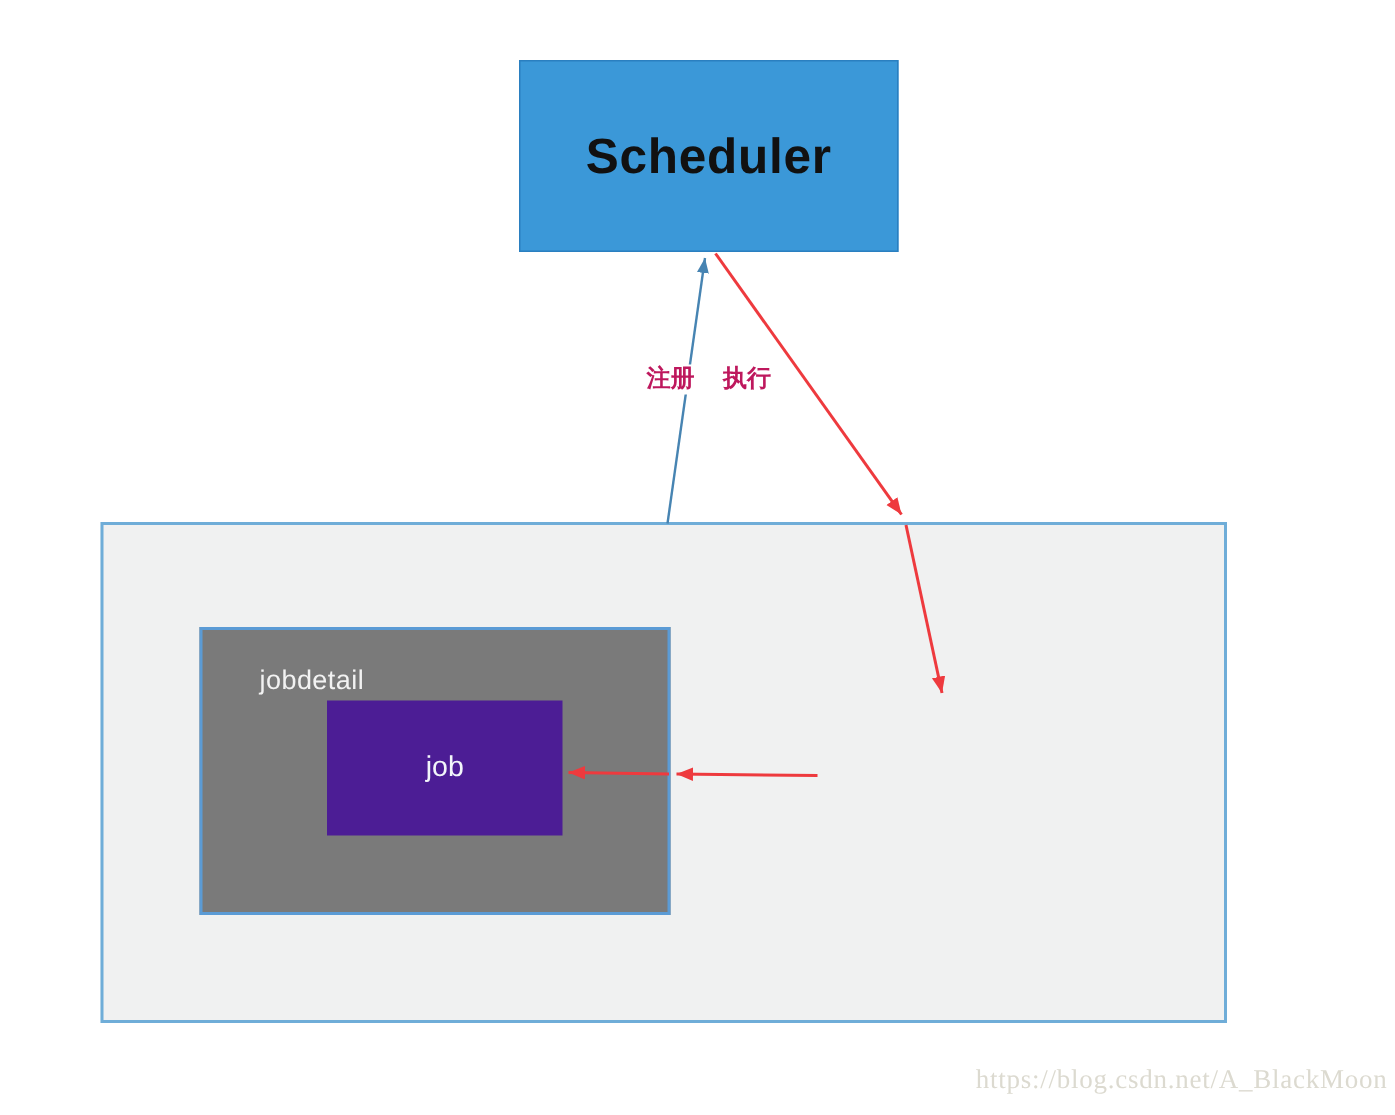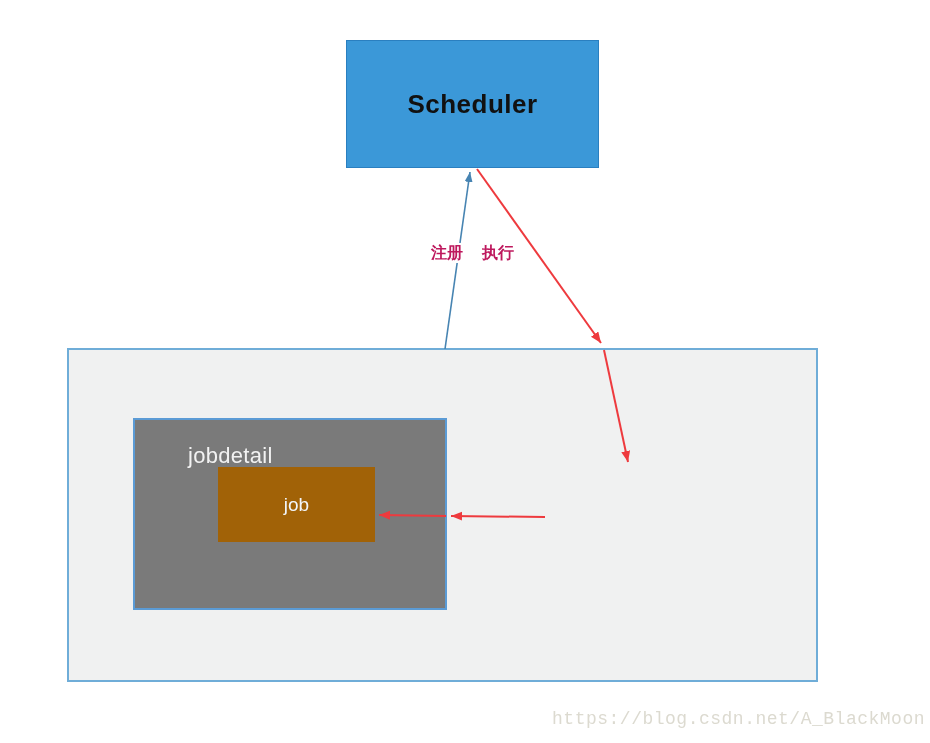--- a/index.html
+++ b/index.html
@@ -19,21 +19,21 @@
     align-items: center;
     justify-content: center;
   }
 
   .scheduler-box {
     left: 346px; top: 40px;
     width: 253px; height: 128px;
     background: #3b98d8;
     border: 1px solid #2a7fc0;
     color: #111111;
-    font-size: 26px;
+    font-size: 33px;
     font-weight: bold;
     letter-spacing: 0.5px;
     z-index: 2;
   }
 
   .container-box {
     position: absolute;
     left: 67px; top: 348px;
     width: 751px; height: 334px;
     background: #f0f1f1;
@@ -44,32 +44,32 @@
   .jobdetail-box {
     position: absolute;
     left: 133px; top: 418px;
     width: 314px; height: 192px;
     background: #7a7a7a;
     border: 2px solid #5b9bd5;
     z-index: 2;
   }
   .jobdetail-label {
     position: absolute;
-    left: 53px; top: 23px;
+    left: 38px; top: 23px;
     color: #f2f2f2;
-    font-size: 22px;
+    font-size: 18px;
     font-weight: 500;
     letter-spacing: 0.3px;
   }
 
   .job-box {
     position: absolute;
     left: 83px; top: 47px;
-    width: 157px; height: 75px;
-    background: #a16207;
+    width: 157px; height: 90px;
+    background: #4c1d95;
     display: flex;
     align-items: center;
     justify-content: center;
     color: #f2f6fa;
     font-size: 19px;
     font-weight: 500;
   }
 
   .trigger-box {
     left: 546px; top: 469px;
@@ -100,21 +100,21 @@
     padding: 1px 3px;
     line-height: 1.1;
   }
   .edge-label-register { left: 428px; top: 243px; }
   .edge-label-execute  { left: 479px; top: 243px; }
 
   .watermark {
     position: absolute;
     right: 5px; top: 709px;
     z-index: 7;
-    font-family: Liberation Mono, monospace;
+    font-family: Liberation Serif, serif;
     font-size: 18px;
     color: #dcdad0;
     letter-spacing: 0.5px;
   }
 </style>
 </head>
 <body>
 
 <div class="canvas">
 

